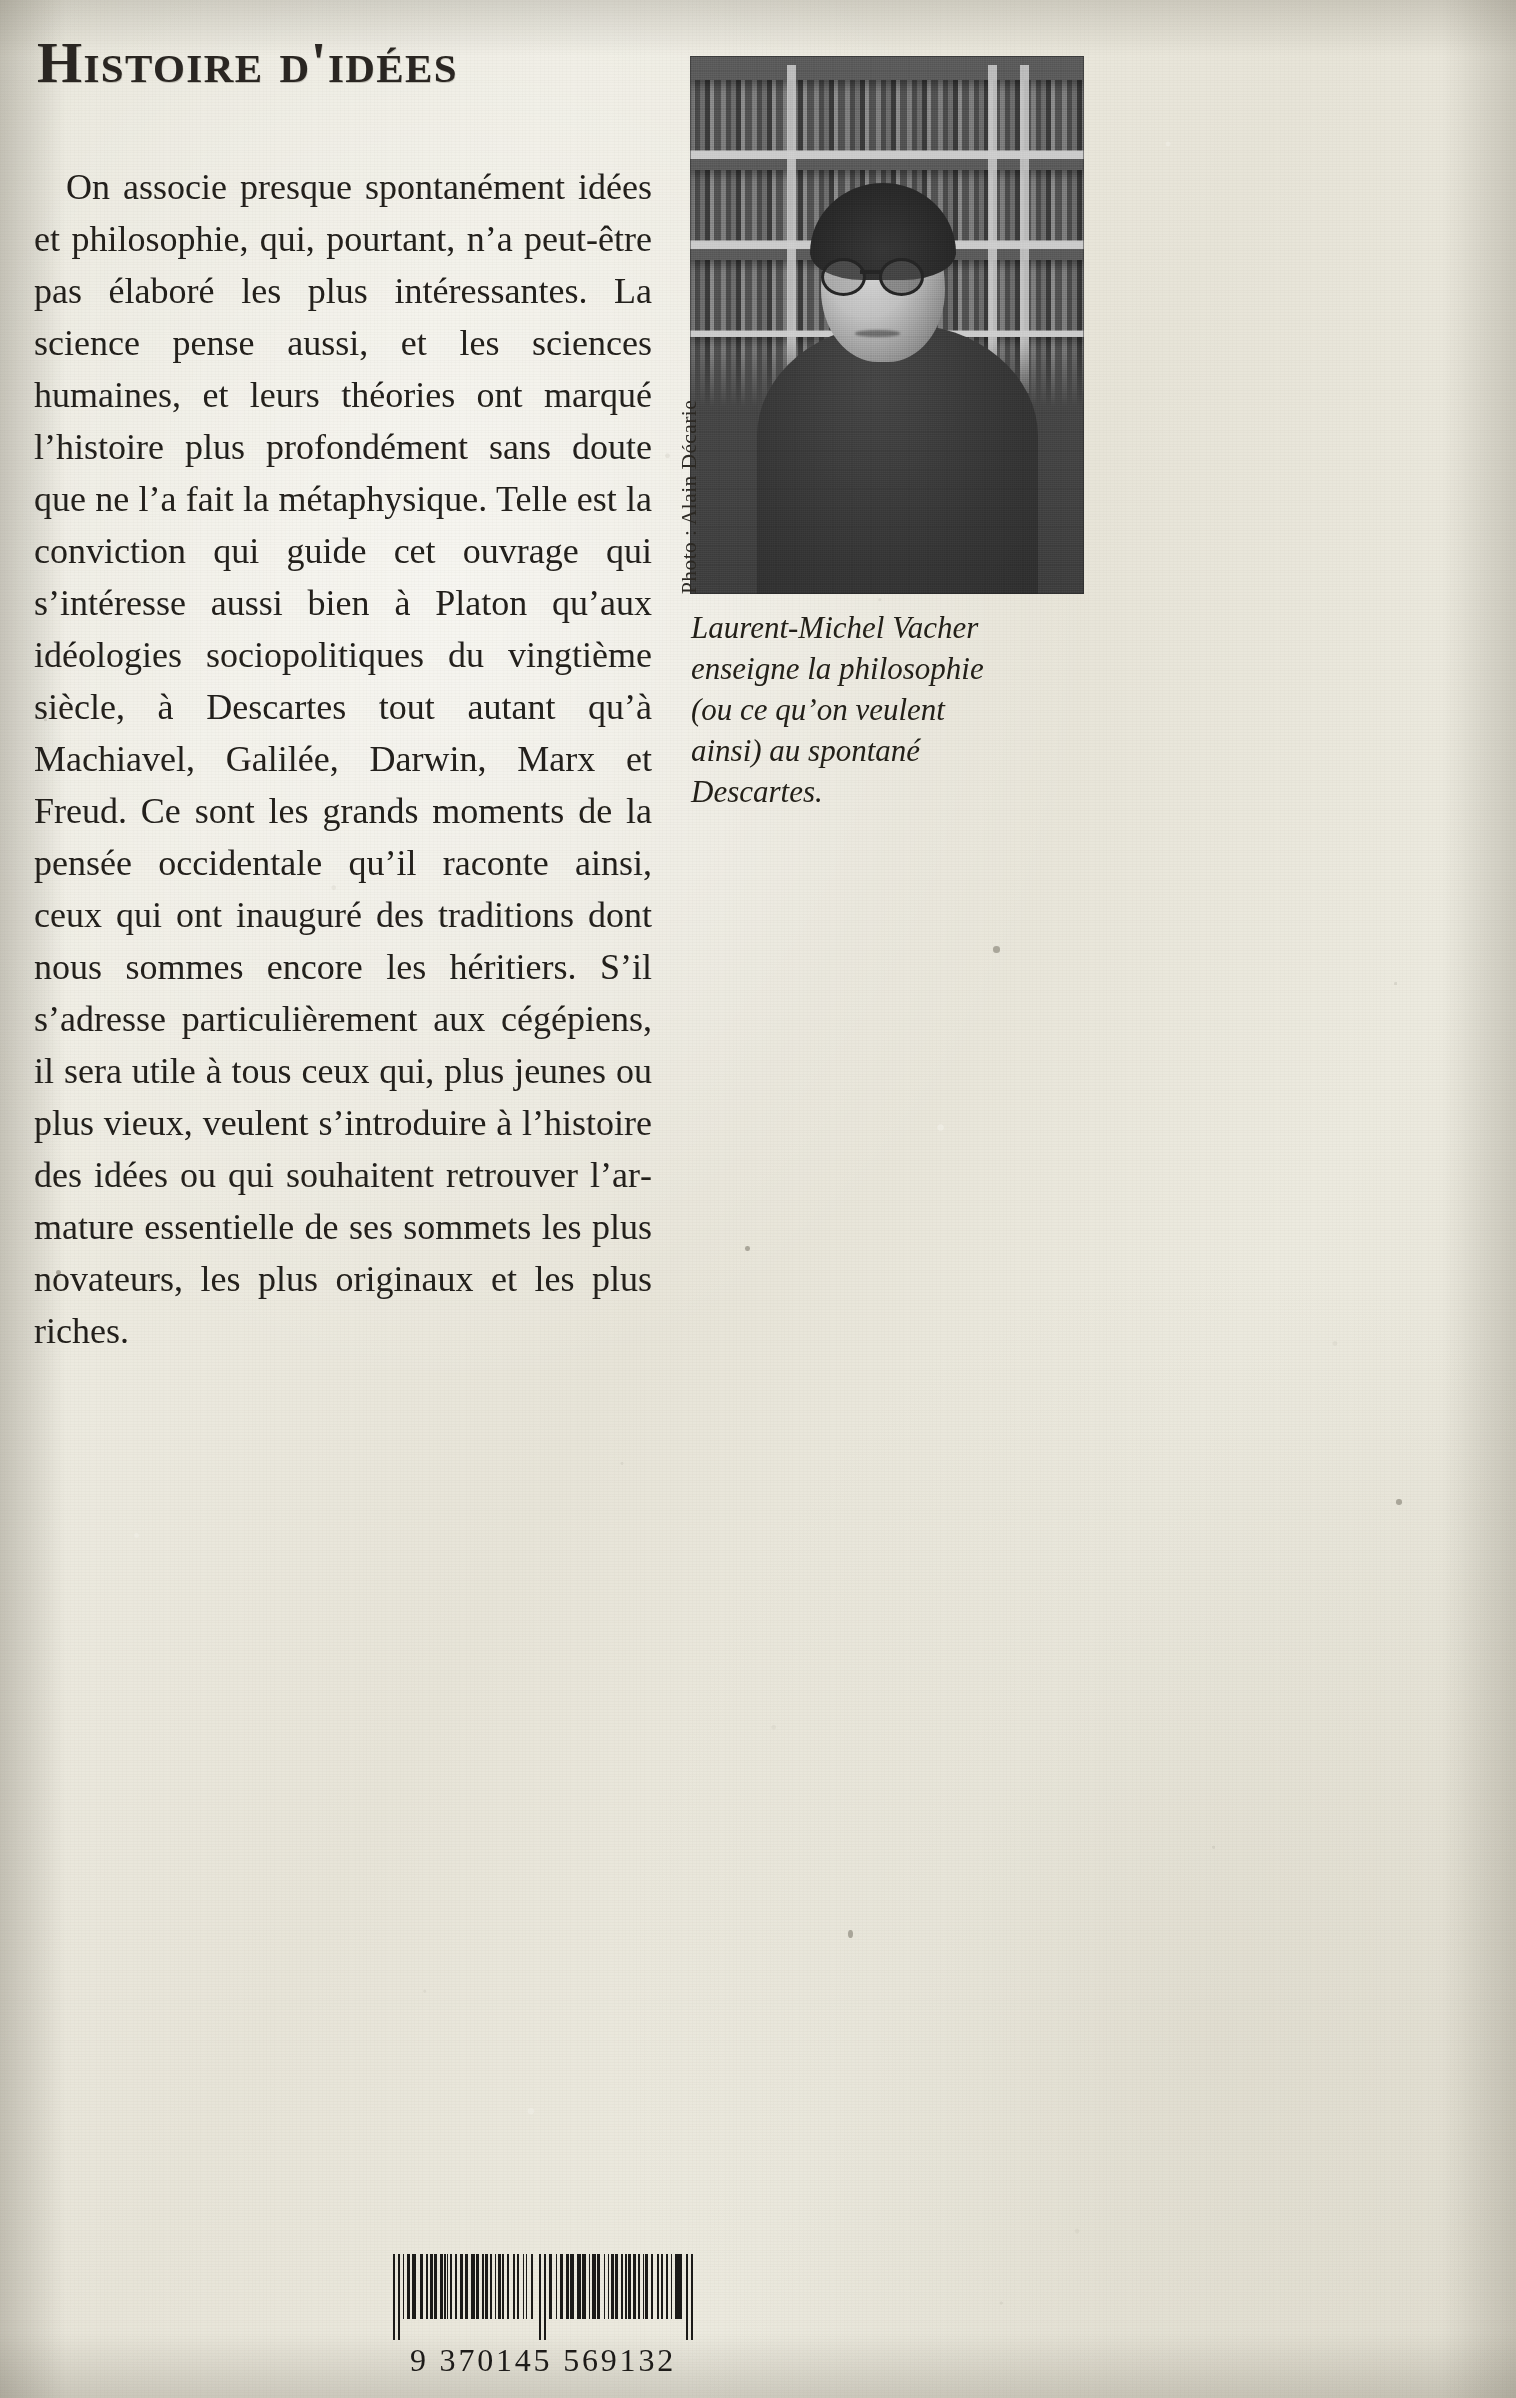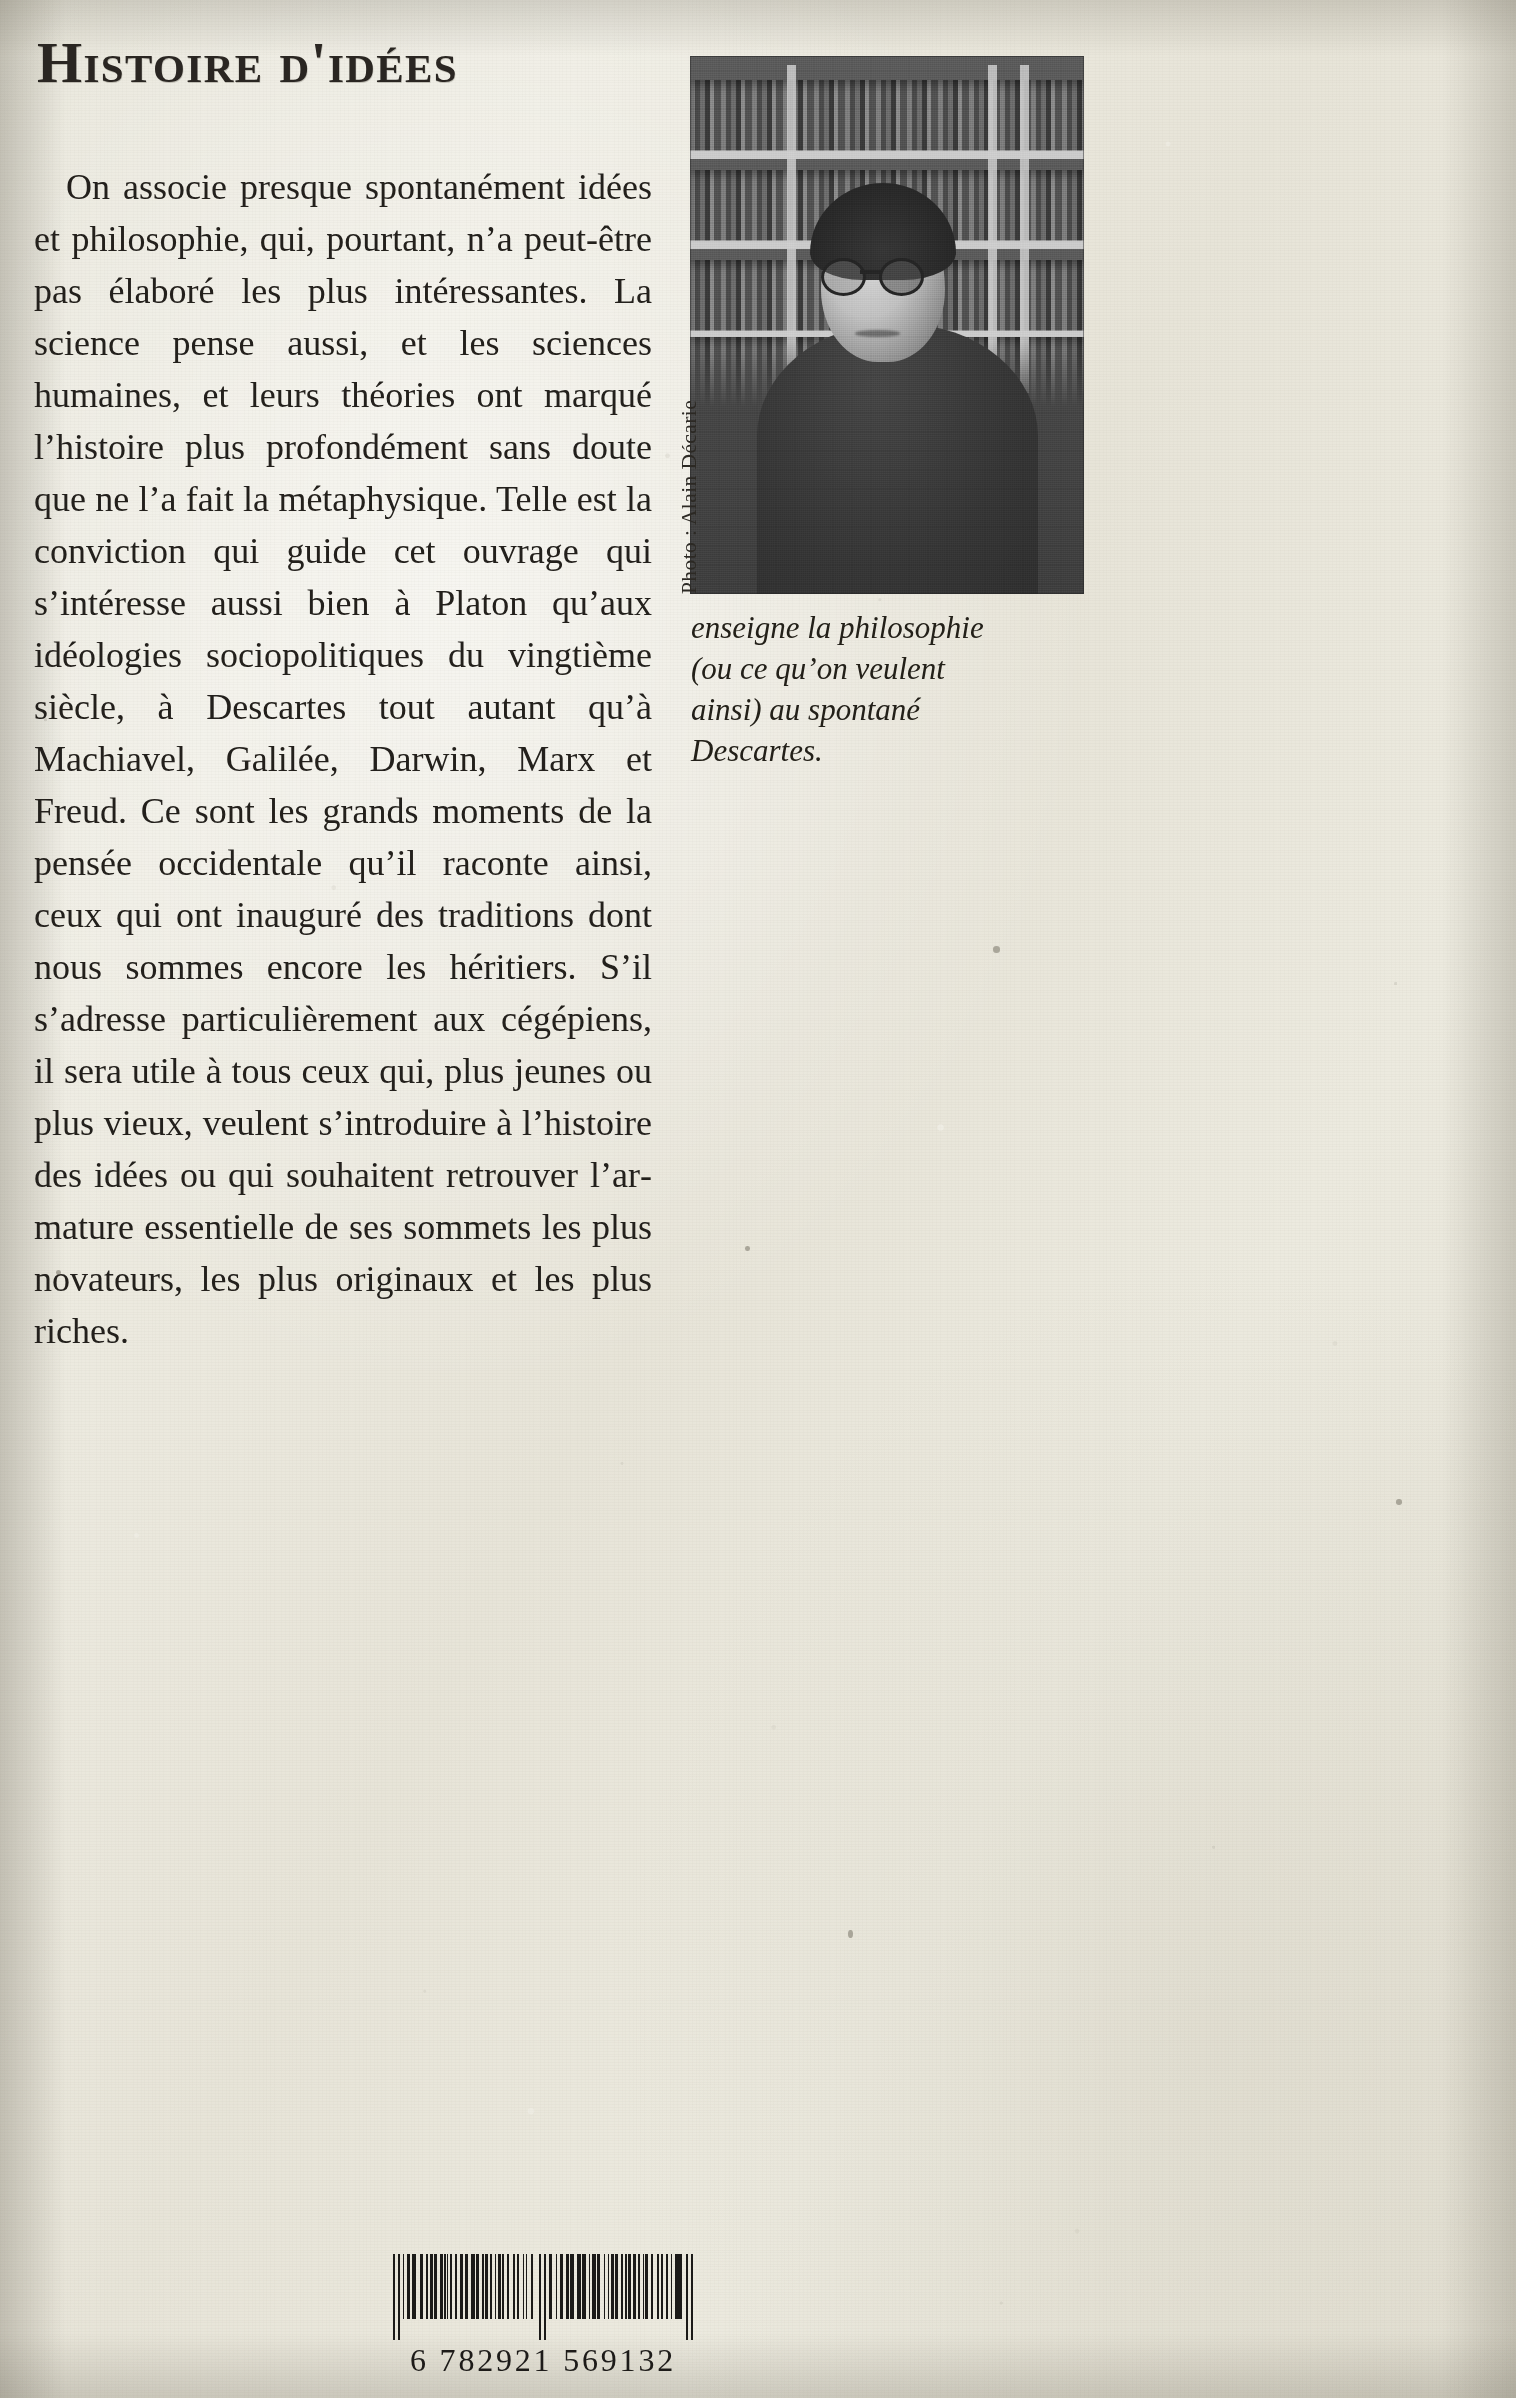--- a/index.html
+++ b/index.html
@@ -345,20 +345,21 @@
         </div>
         <div class="mouth"></div>
         <div class="photo-noise"></div>
         <div class="photo-border"></div>
       </div>
     </div>
 
     <div class="photo-credit">Photo : Alain Décarie</div>
 
     <div class="caption">
+      <div>Laurent-Michel Vacher</div>
       <div>enseigne la philosophie</div>
       <div>(ou ce qu’on veulent</div>
       <div>ainsi) au spontané</div>
       <div>Descartes.</div>
     </div>
 
     <div class="barcode-block">
       <div class="bars" id="bars">
           <span style="width: 2.8px;"></span>
           <span class="gap" style="width: 2.8px;"></span>
@@ -479,21 +480,21 @@
           <span class="gap" style="width: 2.8px;"></span>
           <span class="short" style="width: 3.7px;"></span>
           <span class="gap" style="width: 0.9px;"></span>
           <span class="short" style="width: 3.7px;"></span>
           <span class="gap" style="width: 1.9px;"></span>
           <span class="gap" style="width: 3.7px;"></span>
           <span style="width: 2.8px;"></span>
           <span class="gap" style="width: 2.8px;"></span>
           <span style="width: 2.8px;"></span>
         </div>
-      <div class="ean-digits">6 782921 569132</div>
+      <div class="ean-digits">9 370145 569132</div>
       <div class="isbn-line">ISBN 2-921569-13-2</div>
     </div>
 
     <div class="mark" style="left:993px; top:946px; width:6.6px; height:6.6px;"></div>
     <div class="mark" style="left:745px; top:1246px; width:4.7px; height:4.7px;"></div>
     <div class="mark" style="left:56px; top:1270px; width:4.7px; height:4.7px;"></div>
     <div class="mark" style="left:848px; top:1930px; width:4.7px; height:8.4px;"></div>
     <div class="mark" style="left:1396px; top:1499px; width:5.6px; height:5.6px;"></div>
 
   </div>

